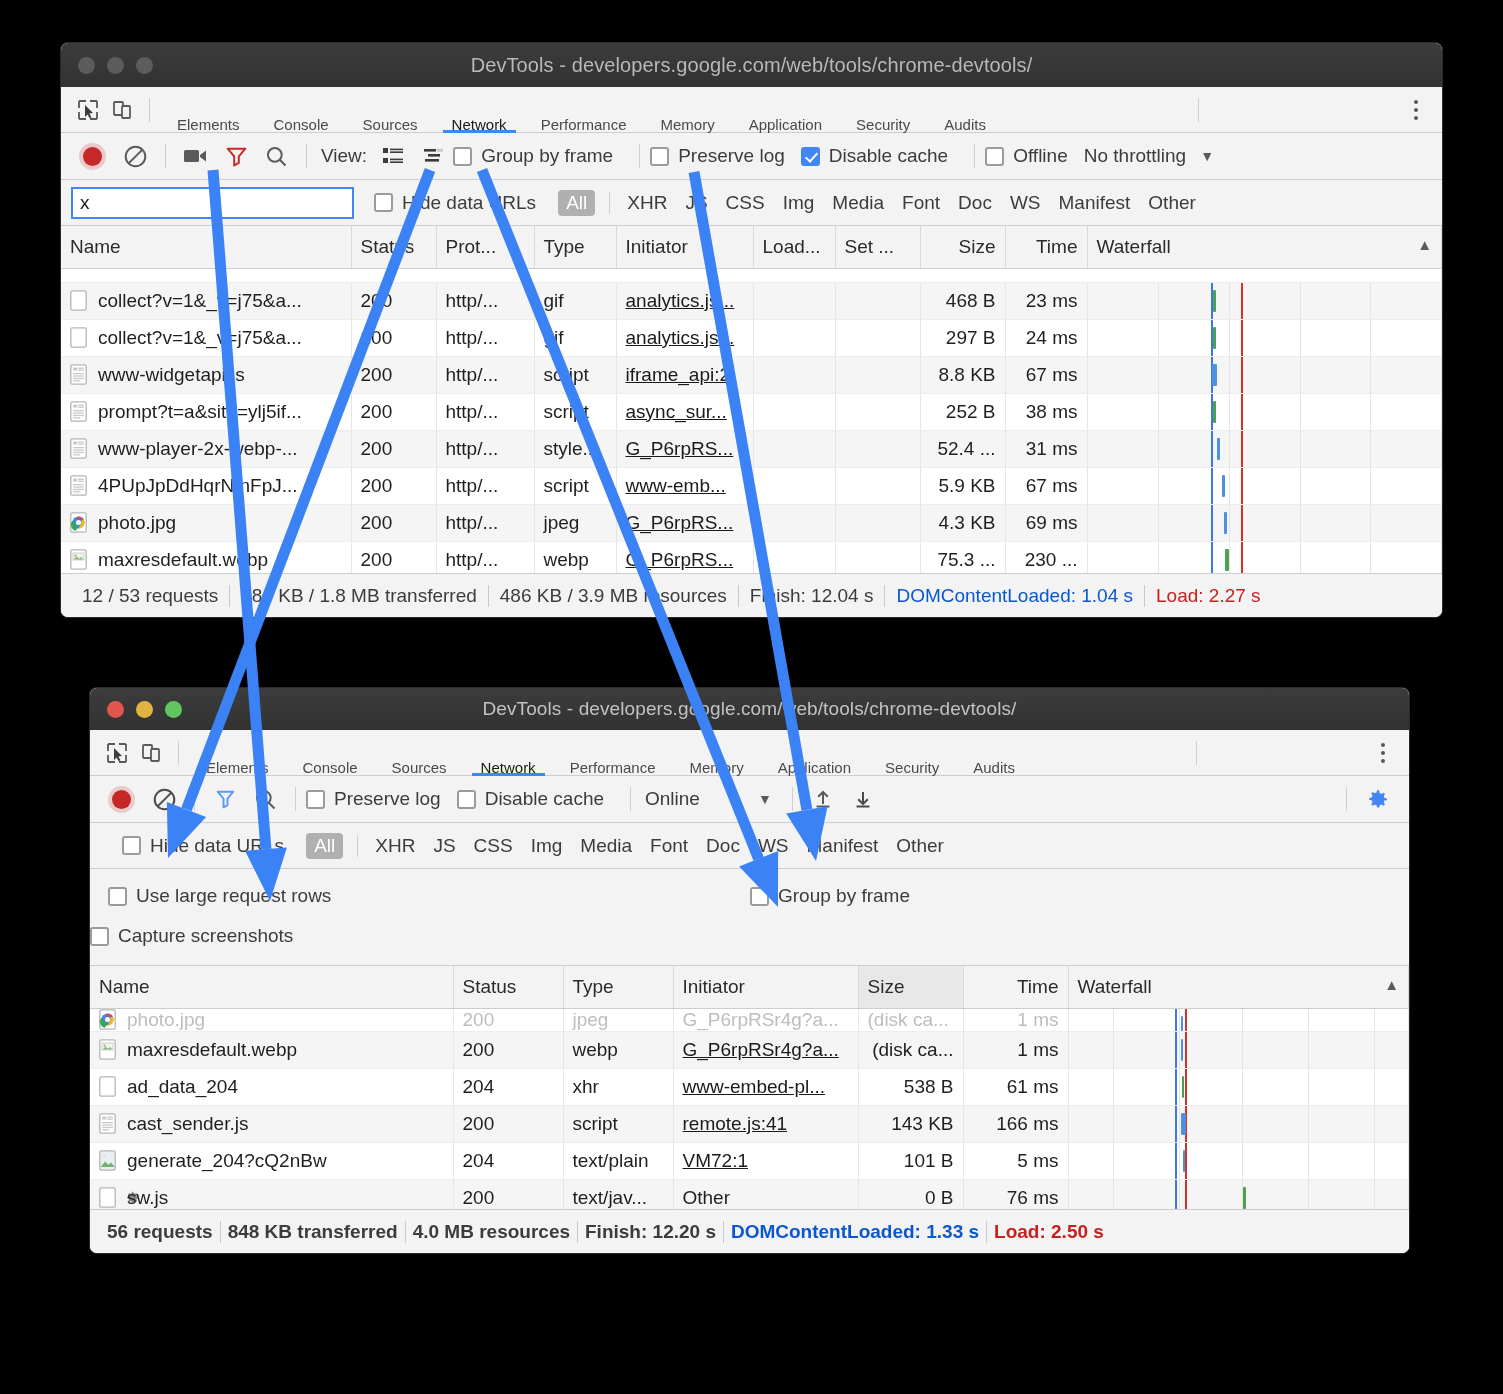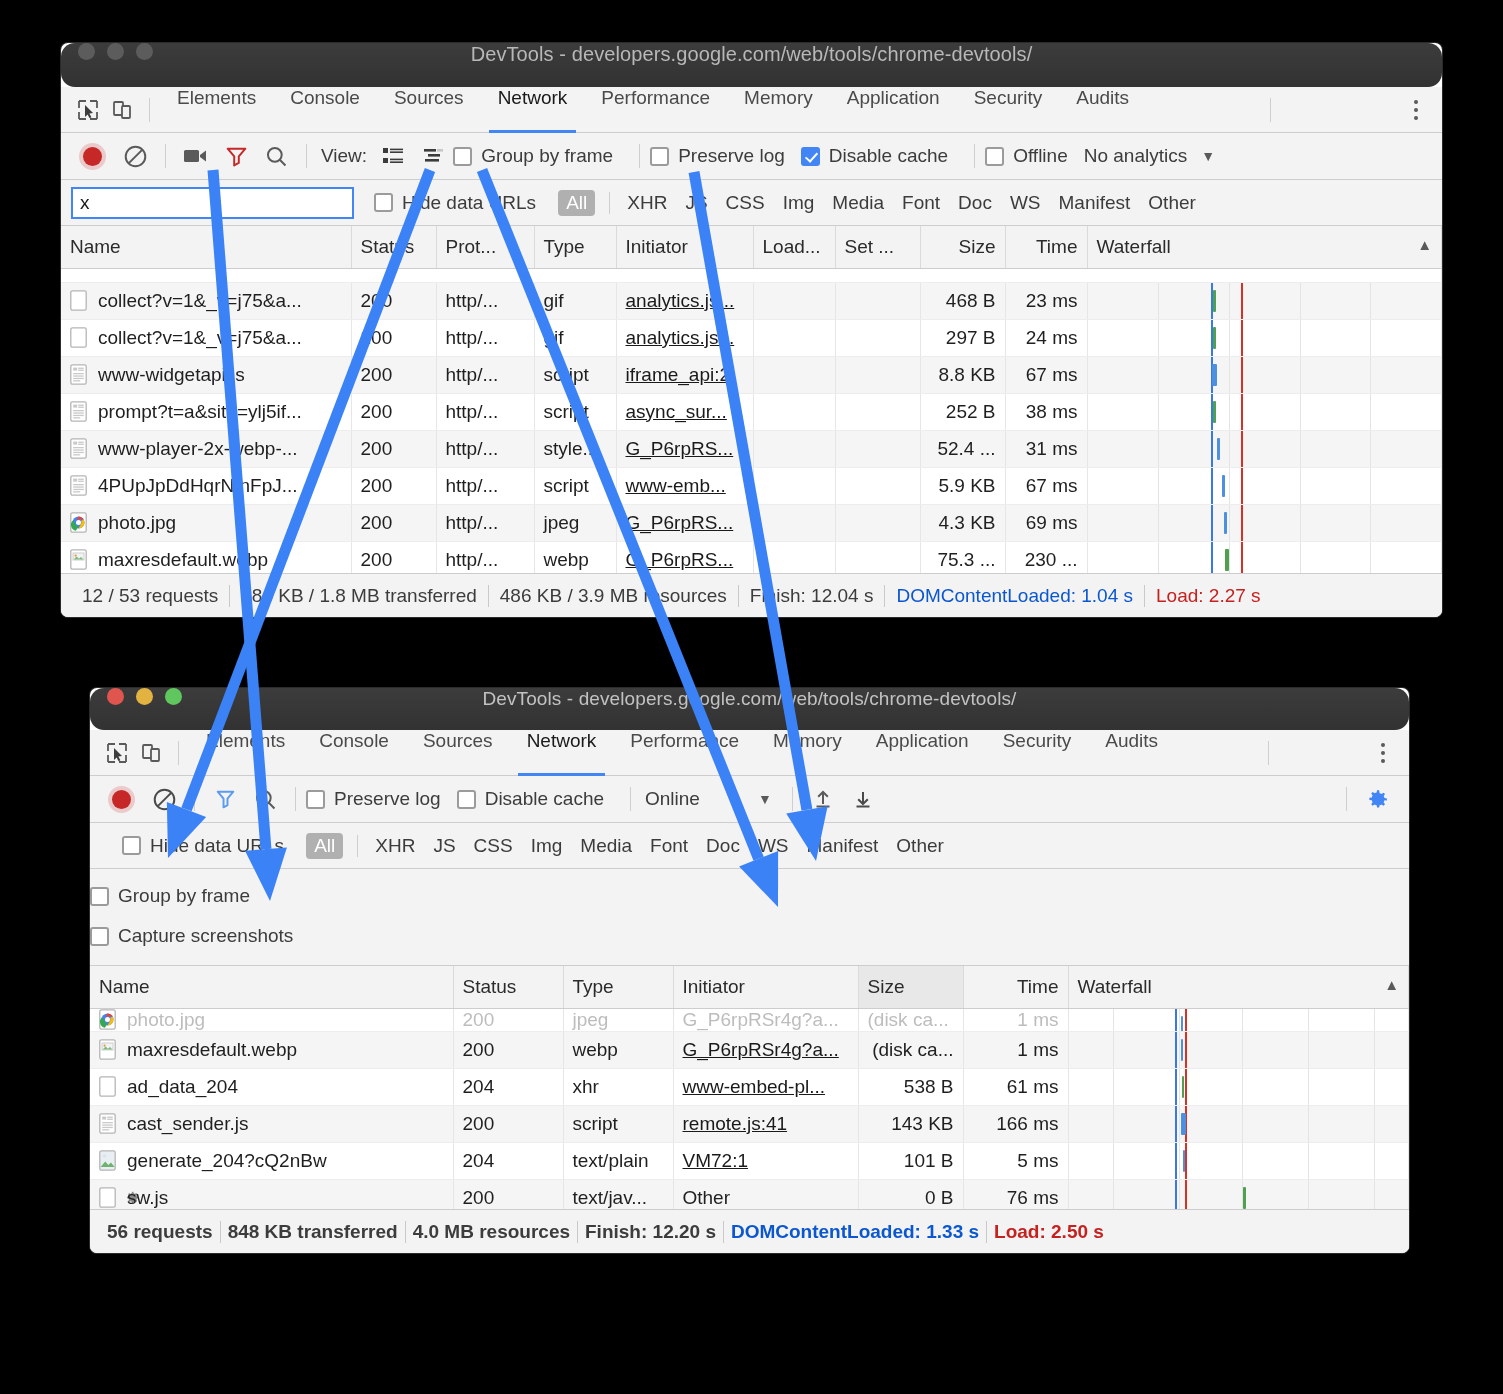--- a/index.html
+++ b/index.html
@@ -19,23 +19,22 @@
     border-radius: 7px;
     overflow: hidden;
     box-shadow: 0 0 0 1px #2b2b2b;
   }
   #win-top   { left: 61px;  top: 43px;  width: 1381px; height: 574px; }
   #win-bottom{ left: 90px;  top: 688px; width: 1319px; height: 565px; }
 
   .titlebar {
     height: 44px;
     background: linear-gradient(#3c3c3c, #323232);
-    display: flex; 
+    display: flex; align-items: center;
     position: relative;
-    border-radius: 14px;
   }
   .titlebar .lights { display: flex; gap: 12px; padding-left: 17px; }
   .light { width: 17px; height: 17px; border-radius: 50%; }
   .light.gray { background: #5c5c5c; }
   .light.red { background: #e0564f; }
   .light.yellow { background: #e3b341; }
   .light.green { background: #5fc75d; }
   .titlebar .title {
     position: absolute; left: 0; right: 0; text-align: center;
     color: #b8b8b8; font-size: 20px; letter-spacing: 0.1px;
@@ -53,23 +52,23 @@
     padding-left: 10px;
     position: relative;
   }
   .tool-icon {
     width: 34px; height: 32px;
     display: flex; align-items: center; justify-content: center;
     cursor: pointer;
   }
   .vsep { width: 1px; height: 24px; background: #cfcfcf; margin: 0 10px; }
   .tab {
-    font-size: 19px; color: #4a4a4a;
+    font-size: 15px; color: #4a4a4a;
     padding: 0 17px; height: 46px;
-    display: flex; align-items: flex-start;
+    display: flex; align-items: flex-end;
     position: relative; cursor: pointer; white-space: nowrap;
   }
   .tab.active { color: #1a1a1a; }
   .tab.active::after {
     content: ""; position: absolute; left: 8px; right: 8px; bottom: 0;
     height: 3px; background: #4285f4;
   }
   .kebab {
     margin-left: auto; margin-right: 14px;
     display: flex; flex-direction: column; gap: 4px;
@@ -311,21 +310,21 @@
       </label>
       <label class="cbwrap">
         <span class="cb checked"></span>
         <span>Disable cache</span>
       </label>
       <div class="vsep"></div>
       <label class="cbwrap">
         <span class="cb"></span>
         <span>Offline</span>
       </label>
-      <span>No analytics</span>
+      <span>No throttling</span>
       <span class="caret">▼</span>
     </div>
 
     <div class="filterbar">
       <input class="filter-input" value="x" style="">
       <label class="cbwrap" style="margin-left:20px">
         <span class="cb"></span>
         <span>Hide data URLs</span>
       </label>
       <span class="type-chip all">All</span>
@@ -793,20 +792,26 @@
       <span class="type-chip">Media</span>
       <span class="type-chip">Font</span>
       <span class="type-chip">Doc</span>
       <span class="type-chip">WS</span>
       <span class="type-chip">Manifest</span>
       <span class="type-chip">Other</span>
     </div>
 
     <div class="optpanel">
       <div class="optrow">
+        <div class="left">
+          <label class="cbwrap">
+            <span class="cb"></span>
+            <span>Use large request rows</span>
+          </label>
+        </div>
         <div class="right">
           <label class="cbwrap">
             <span class="cb"></span>
             <span>Group by frame</span>
           </label>
         </div>
       </div>
       <div class="optrow">
         <div class="right">
           <label class="cbwrap">

